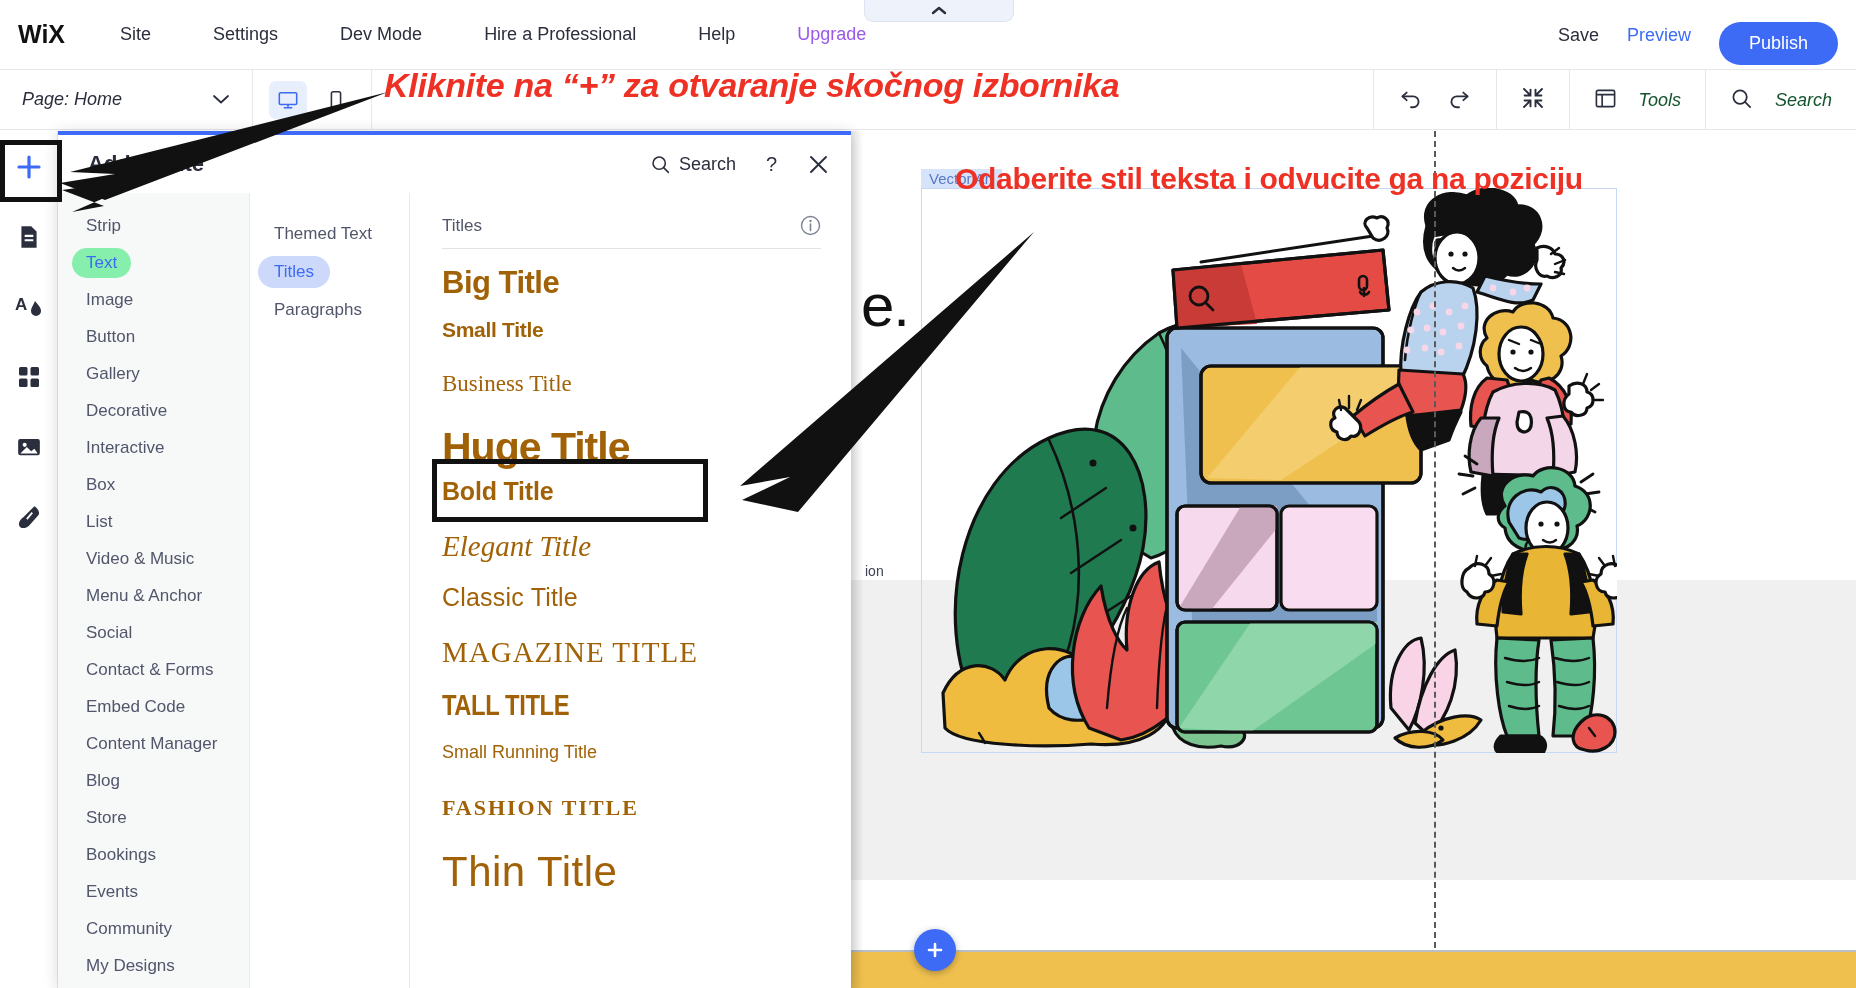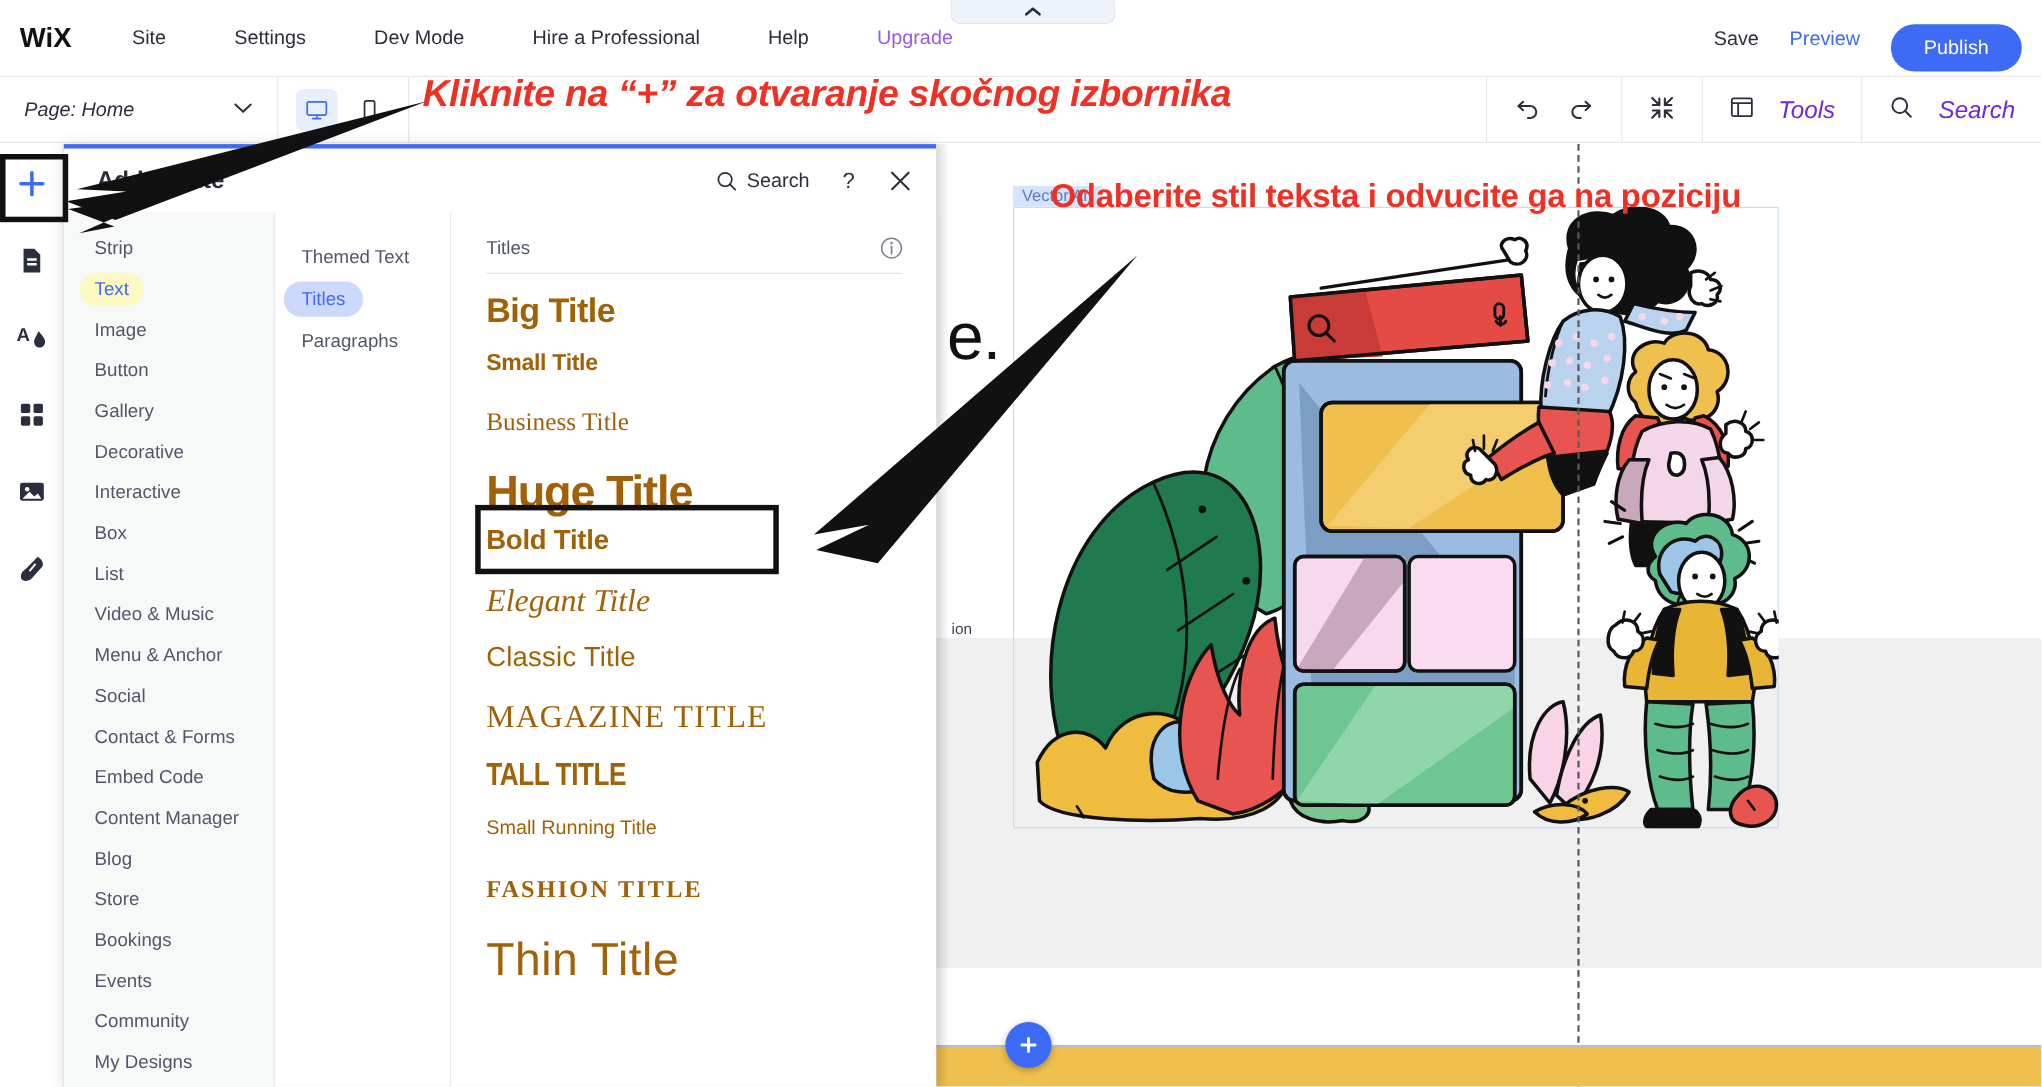--- a/index.html
+++ b/index.html
@@ -69,21 +69,21 @@
   }
   .vm.active { background: #e7eefc; }
   .secondright {
     position: absolute; right: 0; top: 0; height: 60px;
     display: flex; align-items: center;
   }
   .sr-group {
     height: 60px; display: flex; align-items: center; gap: 22px;
     padding: 0 24px; border-left: 1px solid #e5e7ea; cursor: pointer;
   }
-  .sr-label { font-size: 22px; color: #6d28d9; }
+  .sr-label { font-size: 18px; color: #14532d; }
 
   
   .rail {
     position: absolute; left: 0; top: 131px; width: 58px; height: 857px;
     background: #fff; border-right: 1px solid #e8eaee;
     display: flex; flex-direction: column; align-items: center;
     padding-top: 14px; gap: 26px; z-index: 30;
   }
   .rail-btn {
     width: 44px; height: 44px; border-radius: 50%;
@@ -120,21 +120,21 @@
     padding-top: 14px; overflow: hidden;
   }
   .cat-item {
     height: 37px; display: flex; align-items: center;
     padding-left: 26px; font-size: 17px; color: #51566b; cursor: pointer;
   }
   .cat-item .pill {
     display: inline-flex; align-items: center; height: 30px;
     padding: 0 14px; border-radius: 15px; margin-left: -12px;
   }
-  .cat-item.active .pill { background: #fef9c3; color: #3d6bf5; }
+  .cat-item.active .pill { background: #86efac; color: #3d6bf5; }
 
   .sub-col {
     width: 160px; background: #fff; border-right: 1px solid #e8eaee;
     padding-top: 22px;
   }
   .sub-item {
     height: 38px; display: flex; align-items: center; padding-left: 18px;
     font-size: 17px; color: #51566b; cursor: pointer;
   }
   .sub-item .pill {

